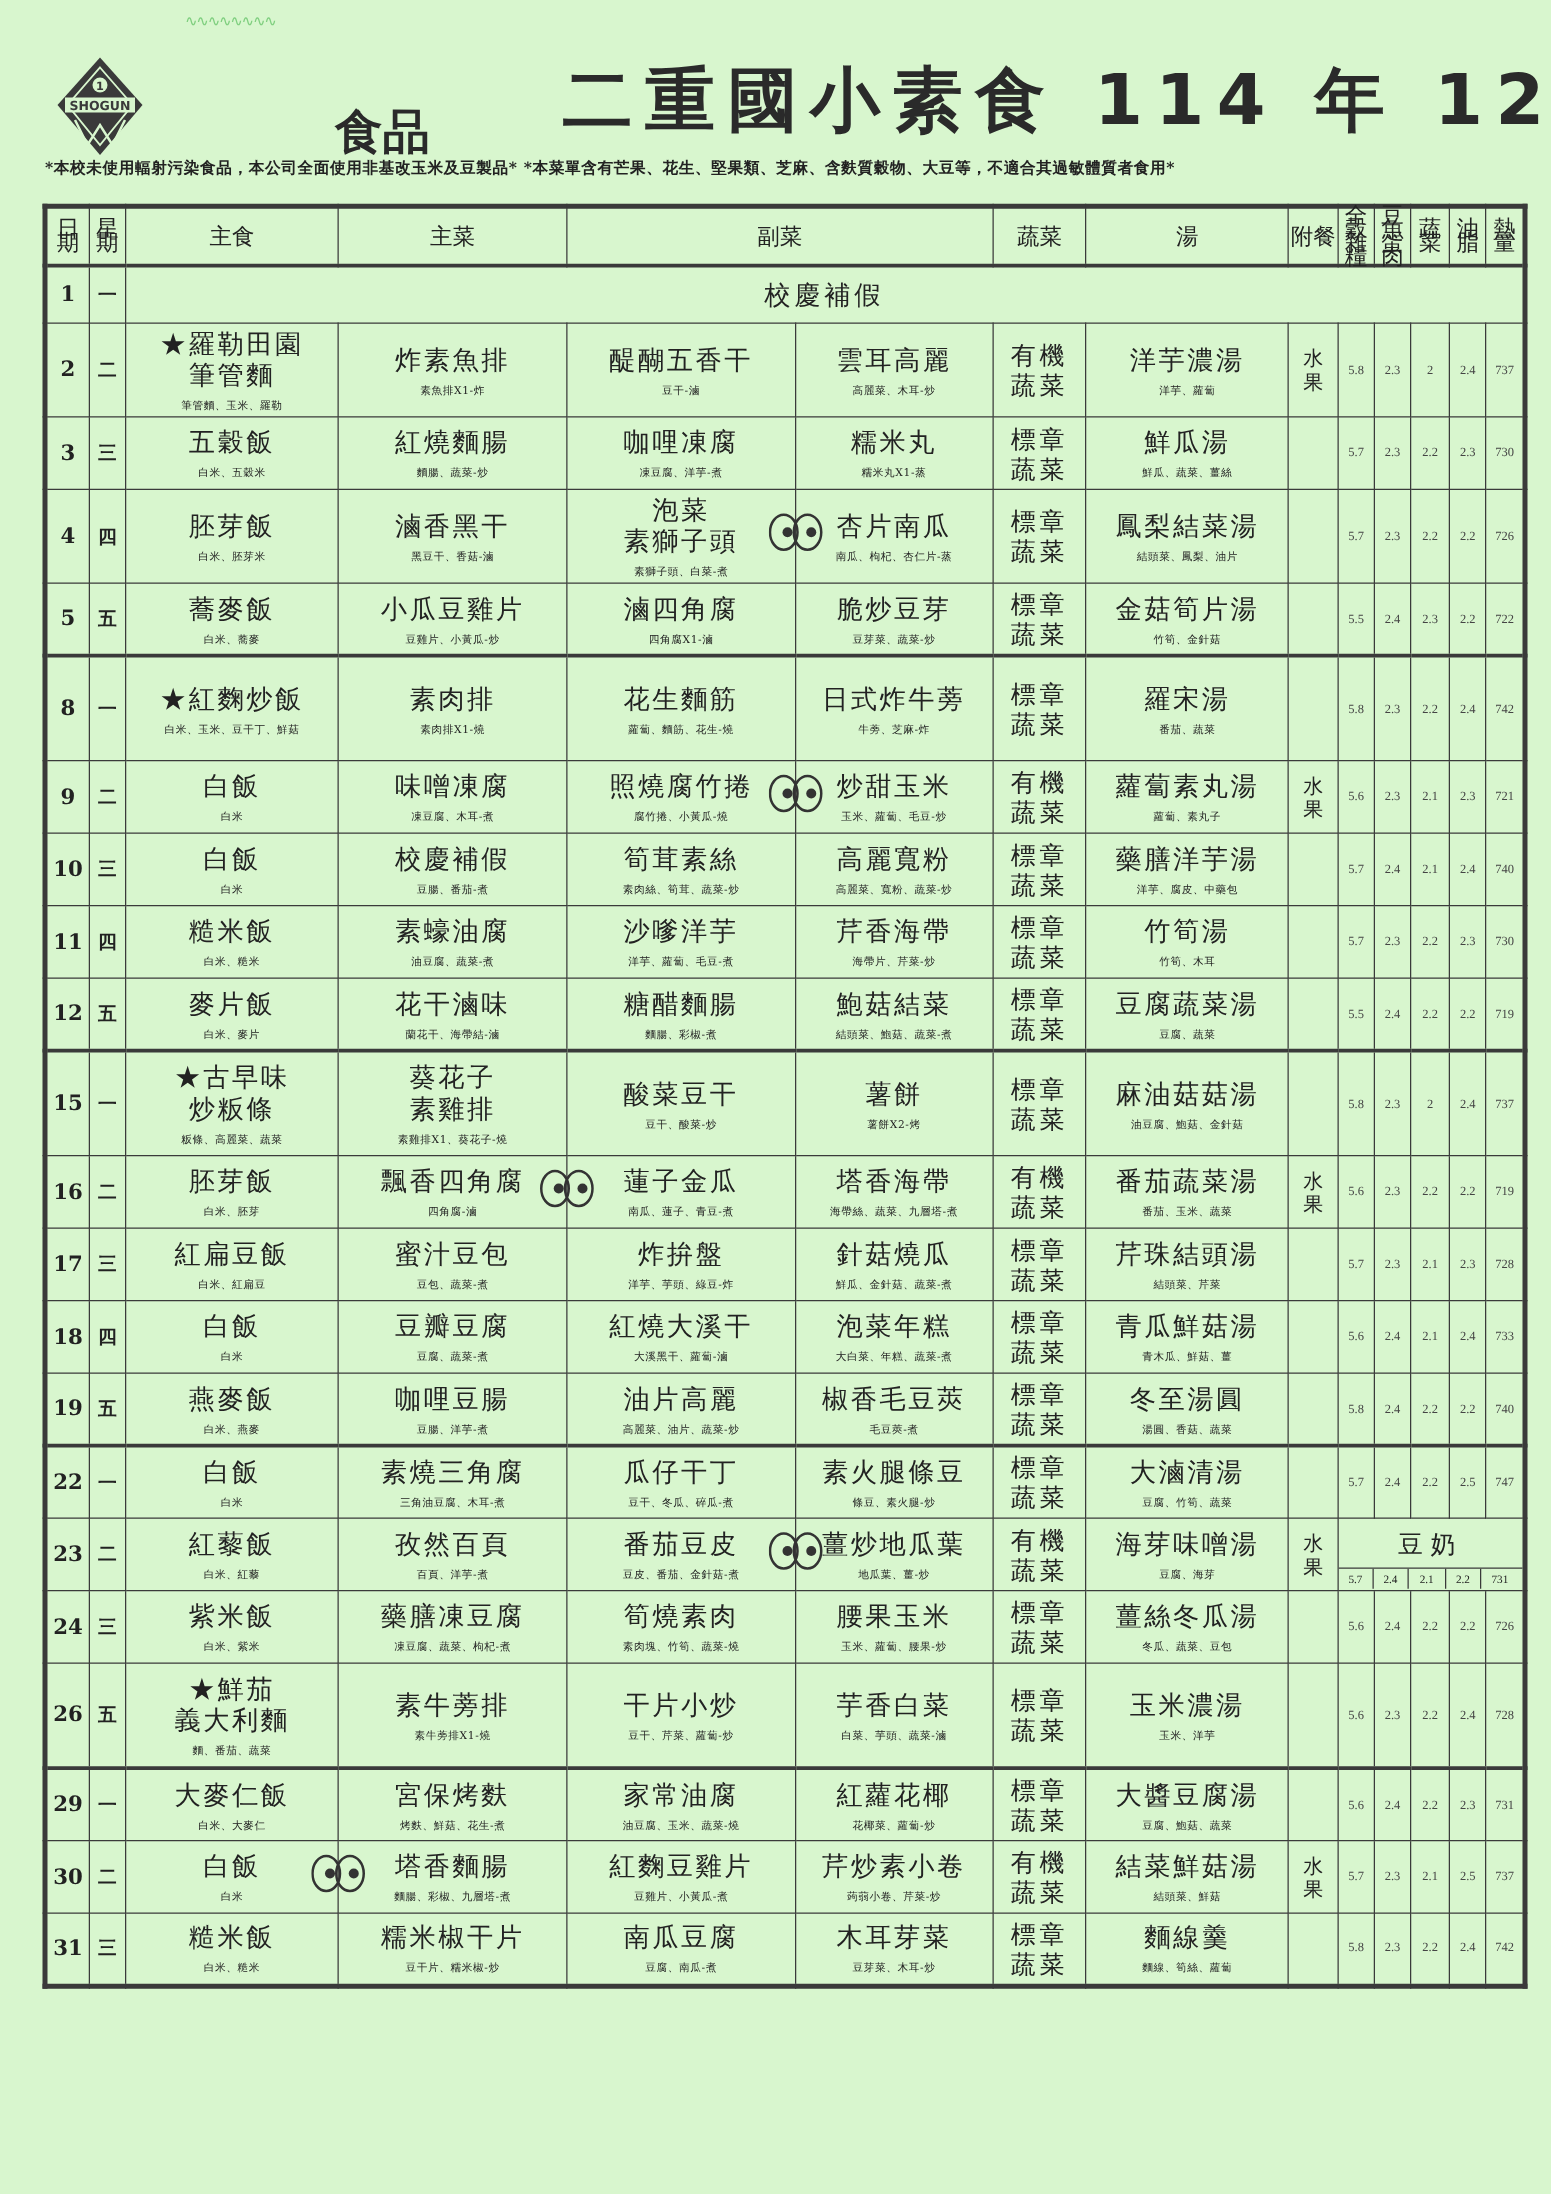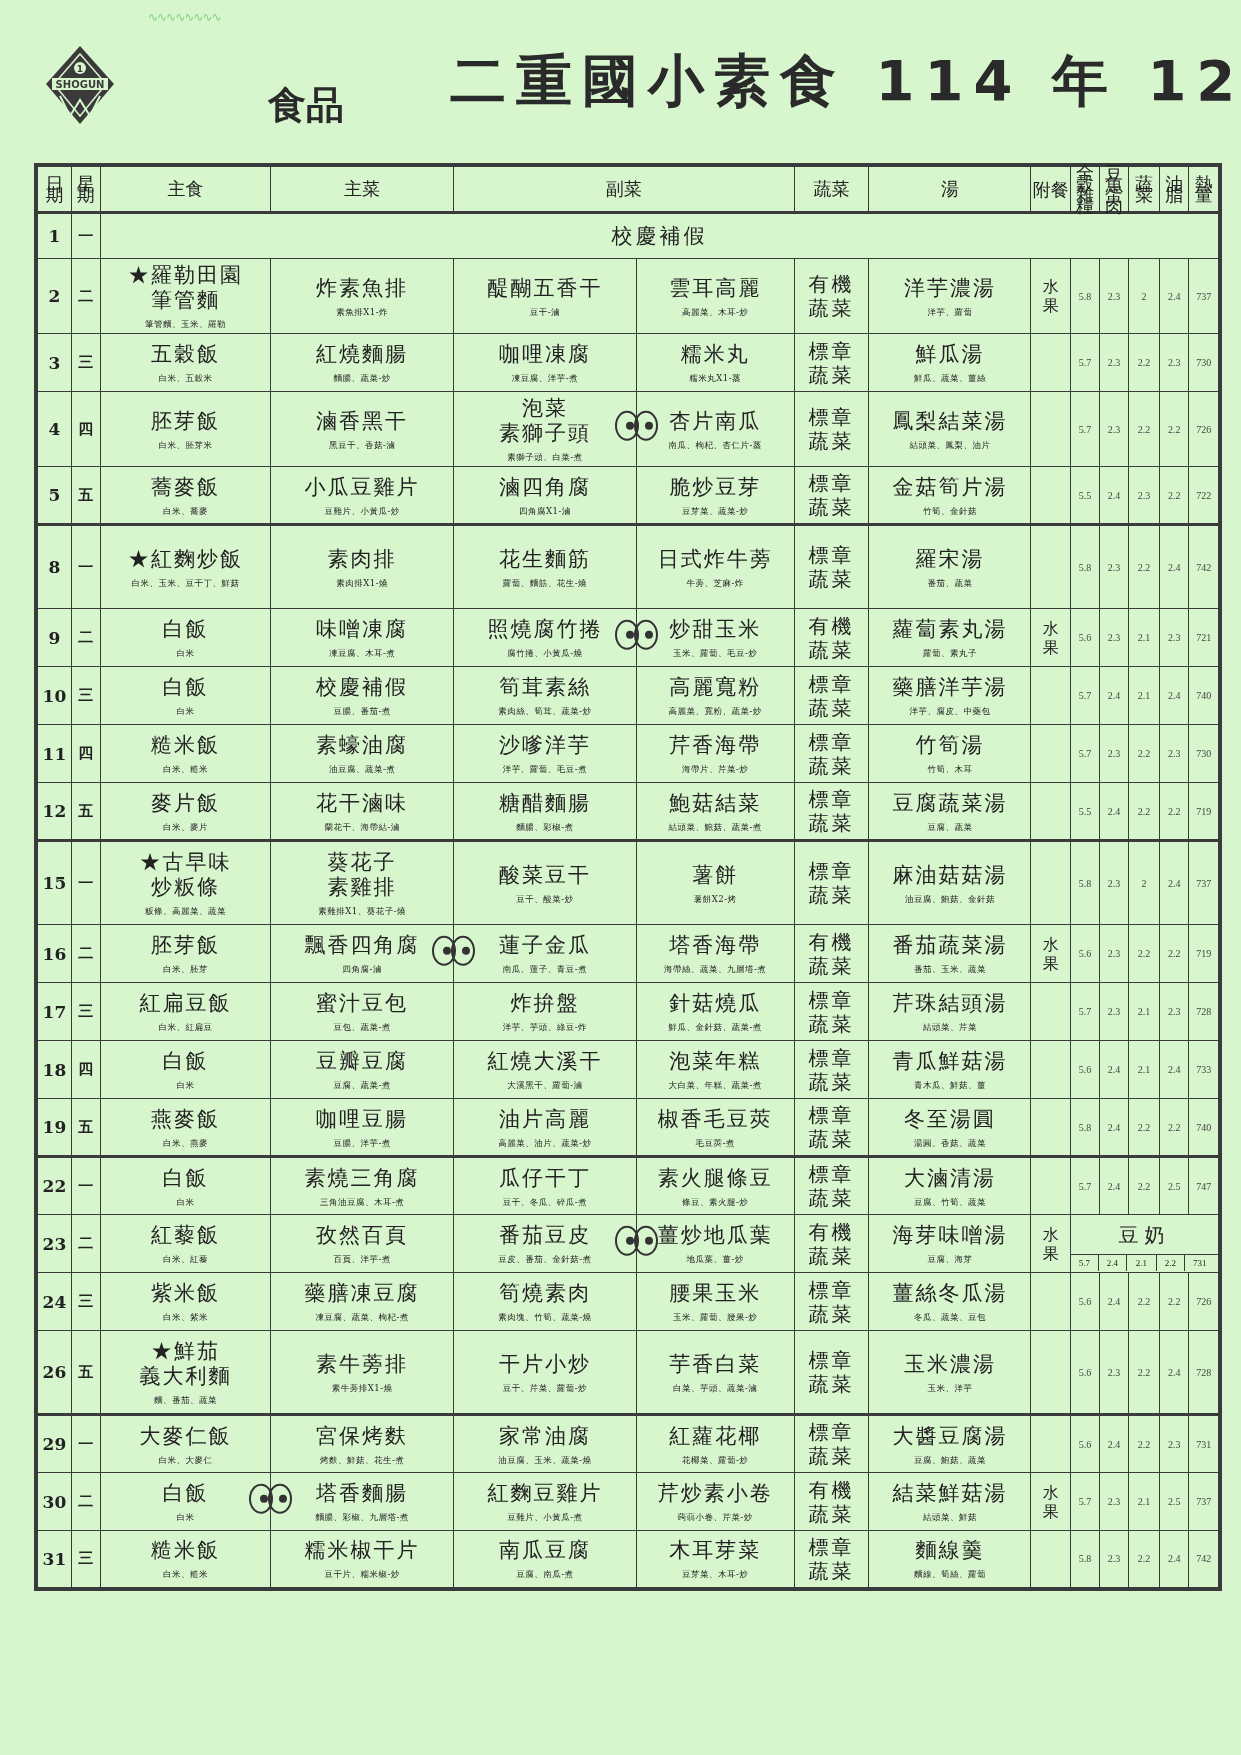--- a/index.html
+++ b/index.html
@@ -61,20 +61,21 @@
       <polygon points="36,2 70,40 36,80 2,40" fill="#3a3a3a"></polygon>
       <polygon points="36,10 62,40 36,72 10,40" fill="none" stroke="#d8f6ce" stroke-width="1.5"></polygon>
       <rect x="8" y="34" width="56" height="12" fill="#d8f6ce"></rect>
       <text x="36" y="44" font-size="10" text-anchor="middle" fill="#3a3a3a" font-family="DejaVu Sans, sans-serif" font-weight="bold">SHOGUN</text>
       <circle cx="36" cy="24" r="6" fill="#d8f6ce"></circle>
       <text x="36" y="28" font-size="9" text-anchor="middle" fill="#3a3a3a" font-family="DejaVu Sans, sans-serif" font-weight="bold">1</text>
       <polyline points="16,52 26,72 36,56 46,72 56,52" fill="none" stroke="#d8f6ce" stroke-width="2"></polyline>
     </svg>
     <div class="brand-sub">食品</div>
     <div class="title">二重國小素食 114 年 12 月</div>
+    <div class="notice">*本校未使用輻射污染食品，本公司全面使用非基改玉米及豆製品* *本菜單含有芒果、花生、堅果類、芝麻、含麩質穀物、大豆等，不適合其過敏體質者食用*</div>
   </div>
 
   <table class="menu">
     <colgroup>
       <col style="width:34px">
         <col style="width:28px">
         <col style="width:164px">
         <col style="width:176px">
       <col style="width:176px">
         <col style="width:152px">

